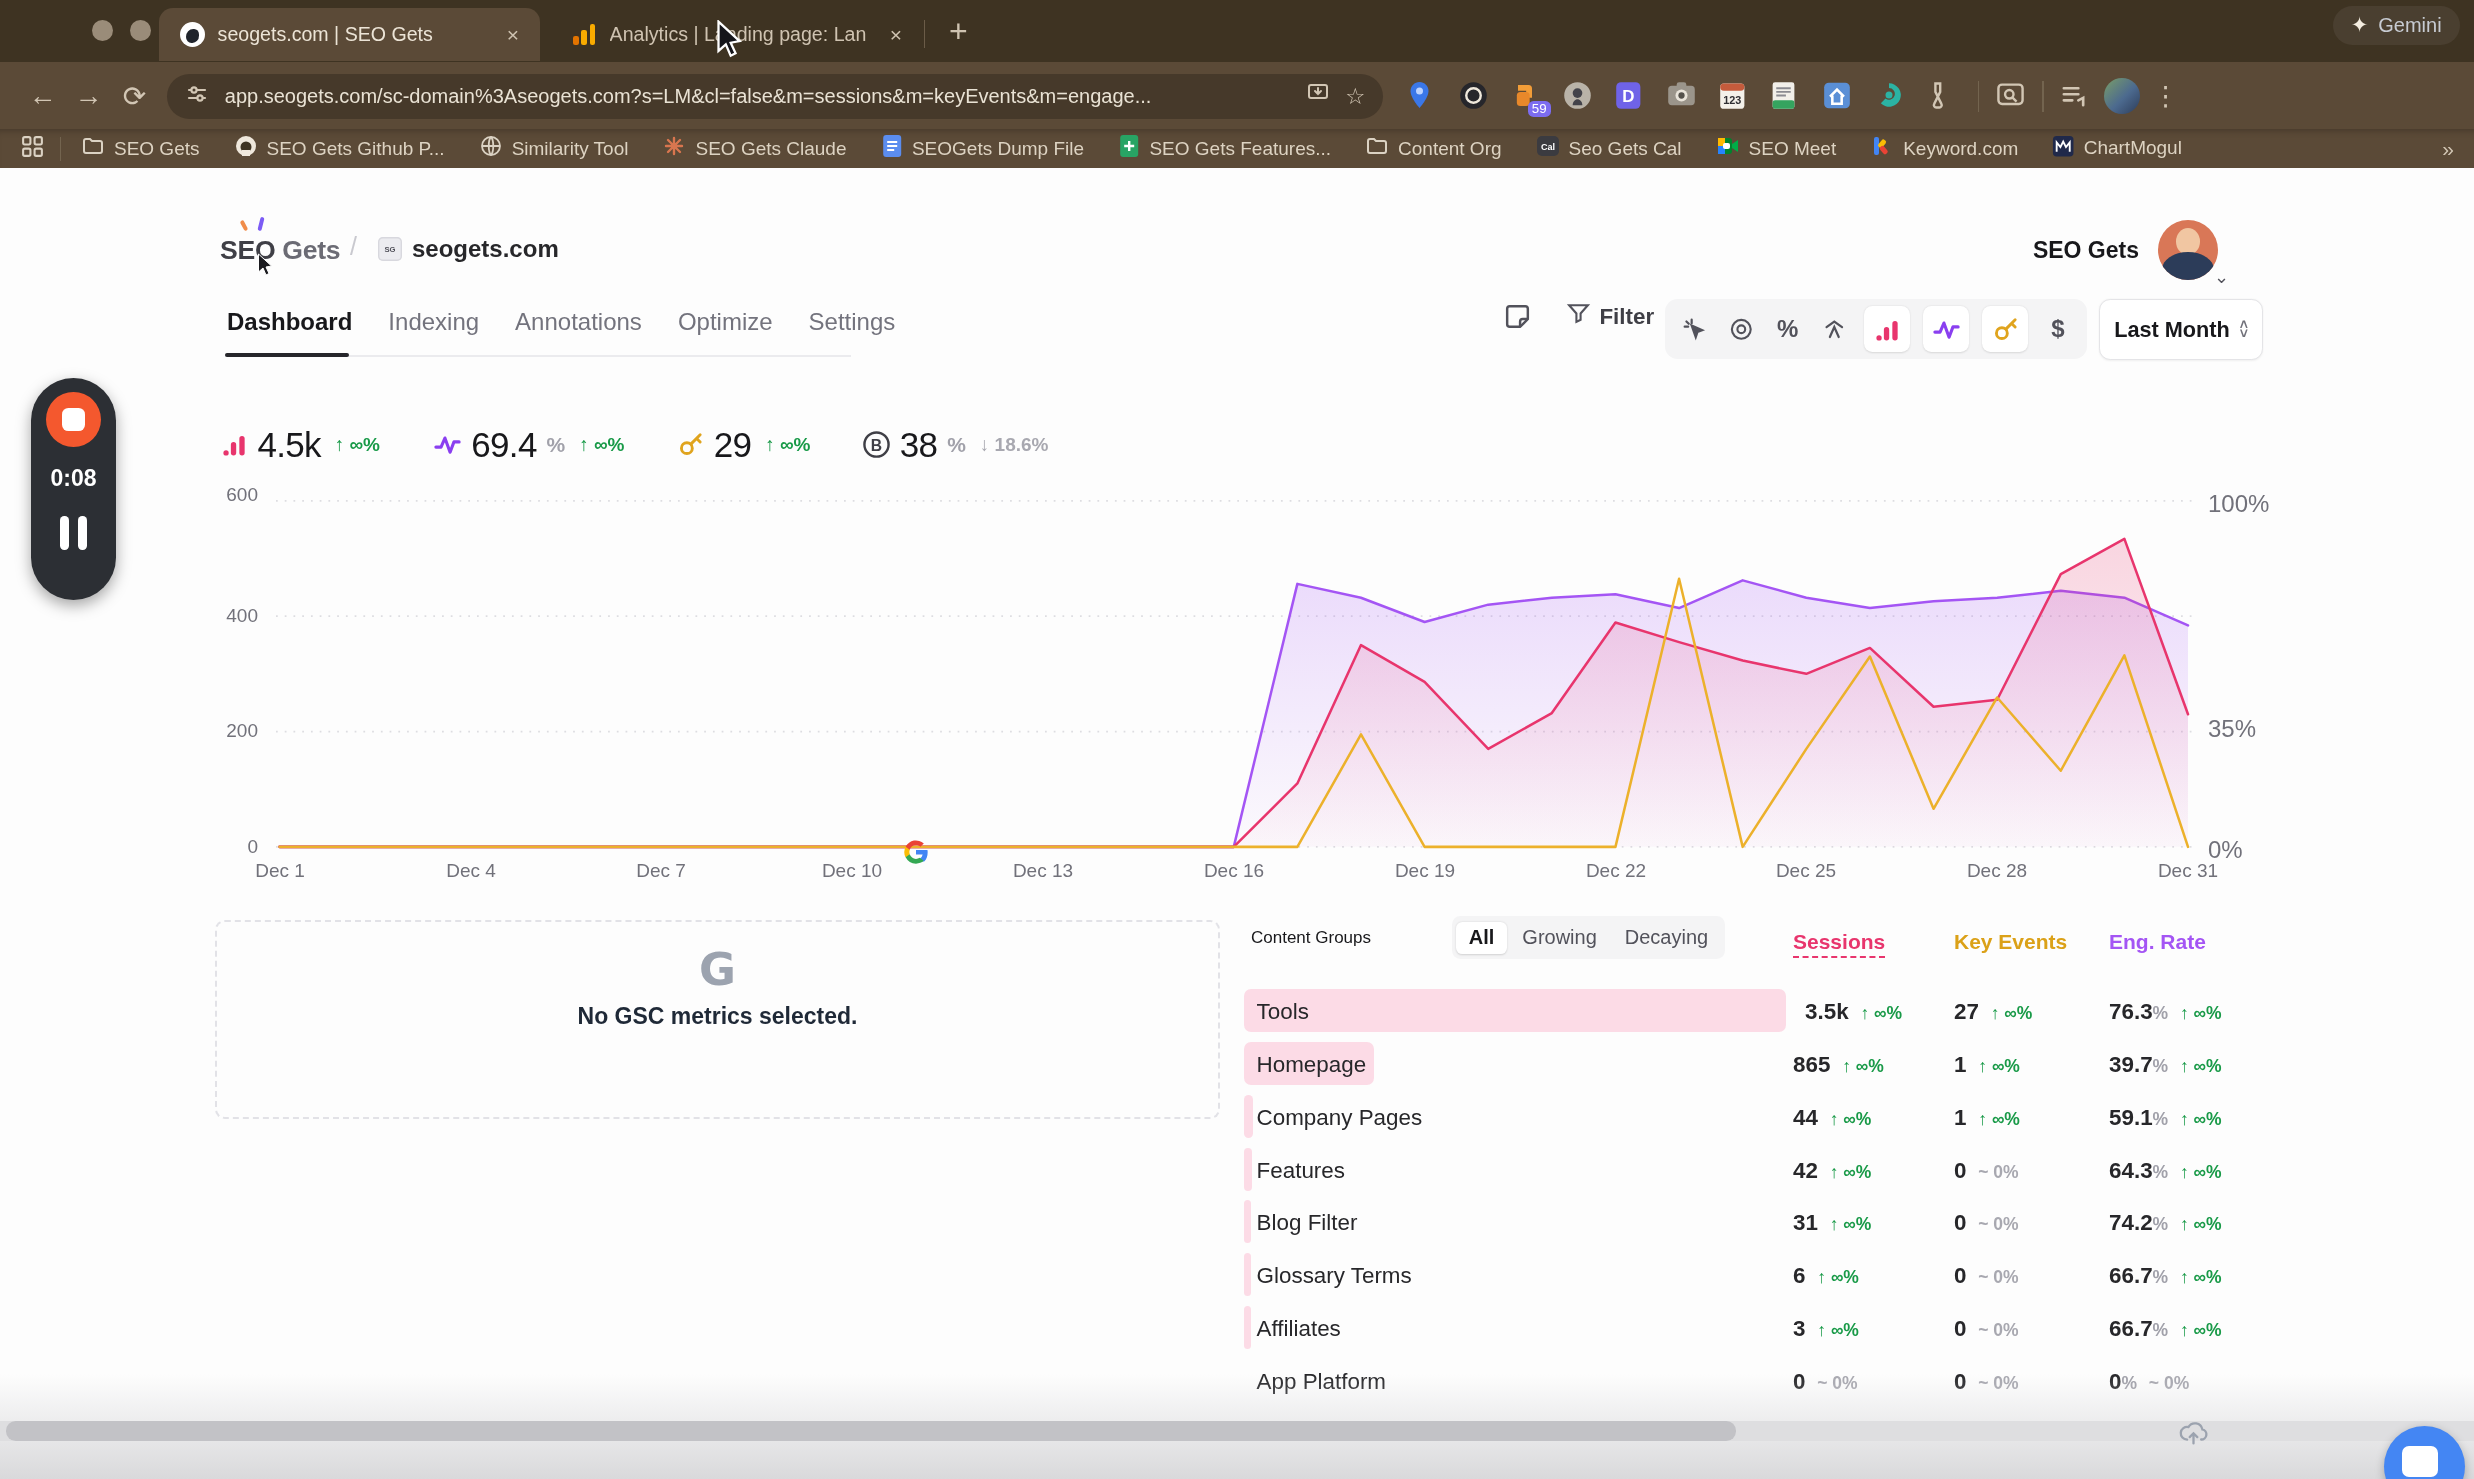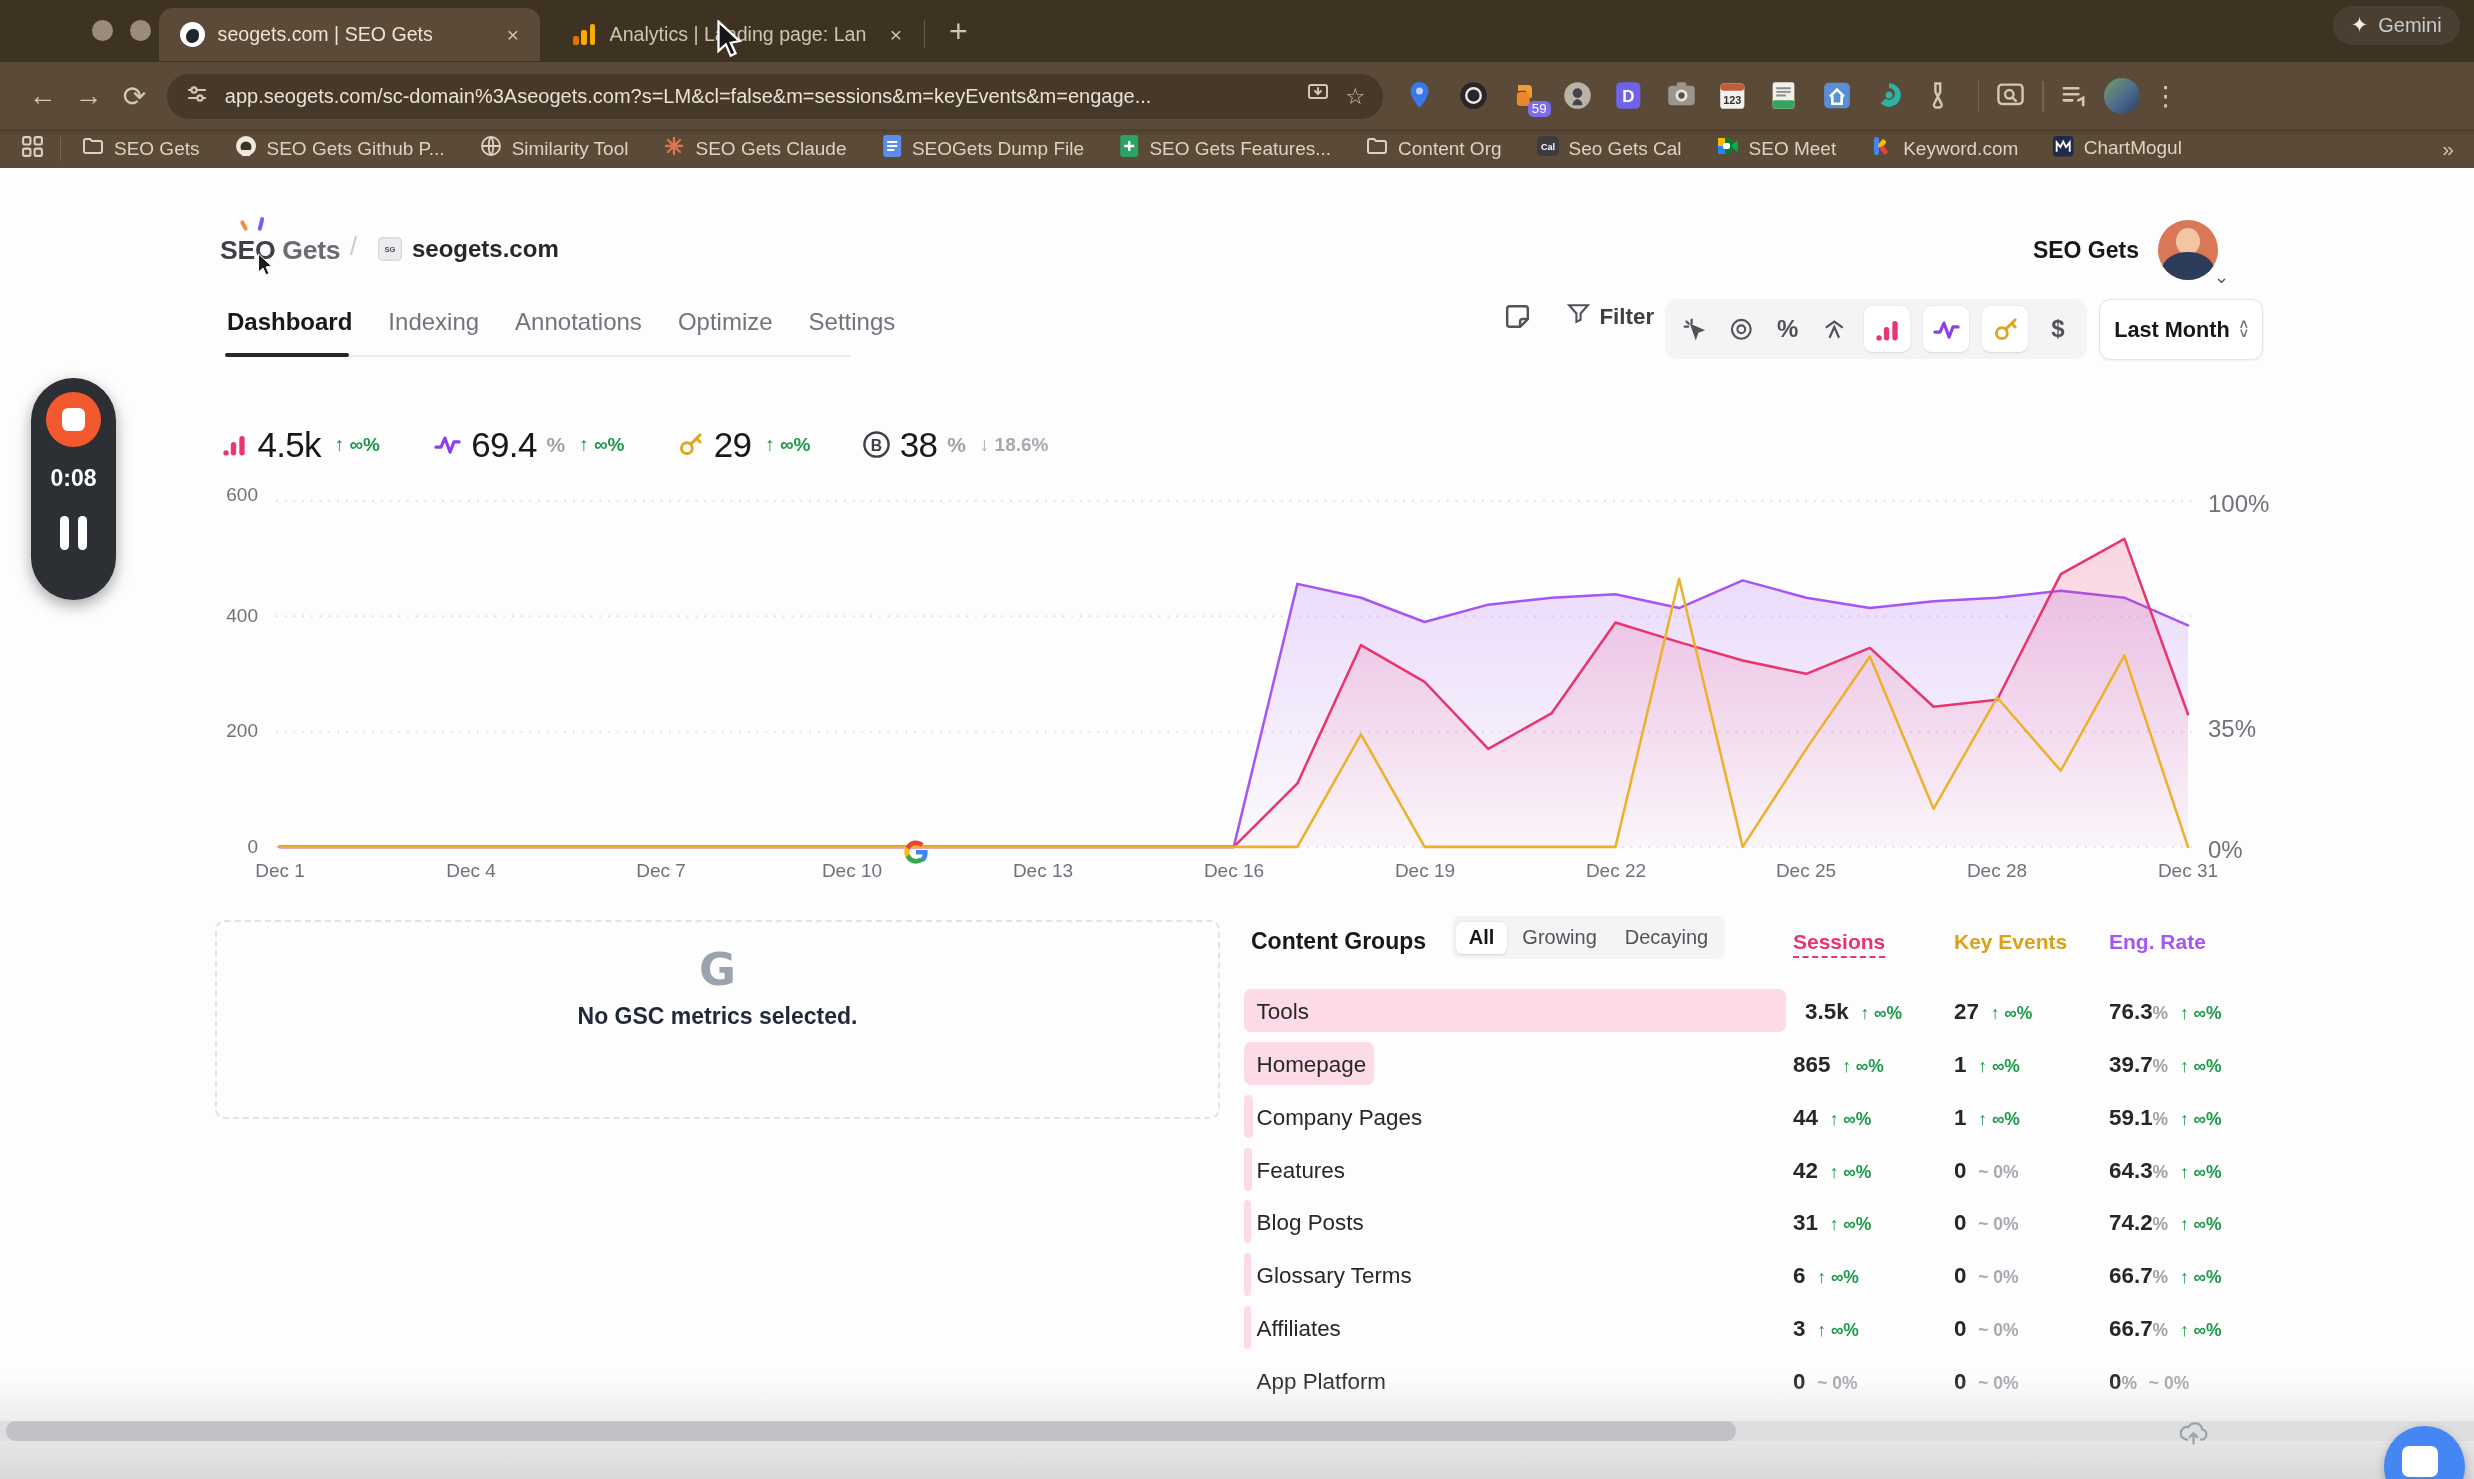--- a/index.html
+++ b/index.html
@@ -81,21 +81,21 @@
   .xtick{position:absolute;width:98px;text-align:center;font-size:19px;color:#71717a;top:692px;}
   
   .gsc{position:absolute;left:215px;top:752px;width:1005px;height:199px;border:2.1px dashed #e2e2e7;border-radius:9.8px;
     box-sizing:border-box;text-align:center;background:#fdfdfd;}
   .gsc .gmark{margin-top:21px;font-size:45px;font-weight:700;color:#9ca3af;font-family:"DejaVu Sans",sans-serif;}
   .gsc .t1{margin-top:7px;font-size:23px;font-weight:700;color:#1f2937;}
   .gsc .t2{margin-top:11.2px;font-size:21.7px;color:#8b8b94;}
   .gsc .t2 b{color:#3f3f46;}
   
   .cg{position:absolute;left:1251px;top:747px;width:1021px;height:531px;}
-  .cg-title{position:absolute;left:0;top:12.6px;font-size:23px;font-weight:700;color:#18181b;}
+  .cg-title{position:absolute;left:0;top:12.6px;font-size:17px;font-weight:400;color:#18181b;}
   .seg{position:absolute;left:201px;top:1.4px;height:43px;background:#f4f4f5;border-radius:8.4px;display:flex;align-items:center;
     padding:0 4.2px;gap:2.8px;font-size:20px;color:#52525b;}
   .seg span{padding:4.2px 12.6px;border-radius:6.3px;}
   .seg .on{background:#fff;color:#18181b;font-weight:600;box-shadow:0 0.7px 2.1px rgba(0,0,0,.15);}
   .colh{position:absolute;top:15.4px;font-size:21px;font-weight:700;}
   .cg-row{position:absolute;left:0;width:1021px;height:46px;}
   .cg-bar{position:absolute;left:-7px;top:-4.2px;height:43px;background:#fcdbe6;border-radius:7px;}
   .cg-name{position:absolute;left:5.6px;top:5.6px;font-size:22.4px;color:#27272a;font-weight:500;}
   .cg-cell{position:absolute;top:5.6px;font-size:22.4px;font-weight:600;color:#27272a;white-space:nowrap;}
   .cg-cell .suf{font-size:17.5px;color:#a1a1aa;font-weight:600;}
@@ -540,21 +540,21 @@
           </div>
           <div class="cg-row" style="top: 237px;">
             <div class="cg-bar" style="width: 7.6px;"></div>
             <span class="cg-name">Features</span>
             <span class="cg-cell" style="left: 542px;">42 <span class="chg positive">↑ ∞%</span></span>
             <span class="cg-cell" style="left: 703px;">0 <span class="chg neutral">~ 0%</span></span>
             <span class="cg-cell" style="left: 858px;">64.3<span class="suf">%</span> <span class="chg positive">↑ ∞%</span></span>
           </div>
           <div class="cg-row" style="top: 289px;">
             <div class="cg-bar" style="width: 7px;"></div>
-            <span class="cg-name">Blog Posts</span>
+            <span class="cg-name">Blog Filter</span>
             <span class="cg-cell" style="left: 542px;">31 <span class="chg positive">↑ ∞%</span></span>
             <span class="cg-cell" style="left: 703px;">0 <span class="chg neutral">~ 0%</span></span>
             <span class="cg-cell" style="left: 858px;">74.2<span class="suf">%</span> <span class="chg positive">↑ ∞%</span></span>
           </div>
           <div class="cg-row" style="top: 342px;">
             <div class="cg-bar" style="width: 7px;"></div>
             <span class="cg-name">Glossary Terms</span>
             <span class="cg-cell" style="left: 542px;">6 <span class="chg positive">↑ ∞%</span></span>
             <span class="cg-cell" style="left: 703px;">0 <span class="chg neutral">~ 0%</span></span>
             <span class="cg-cell" style="left: 858px;">66.7<span class="suf">%</span> <span class="chg positive">↑ ∞%</span></span>

